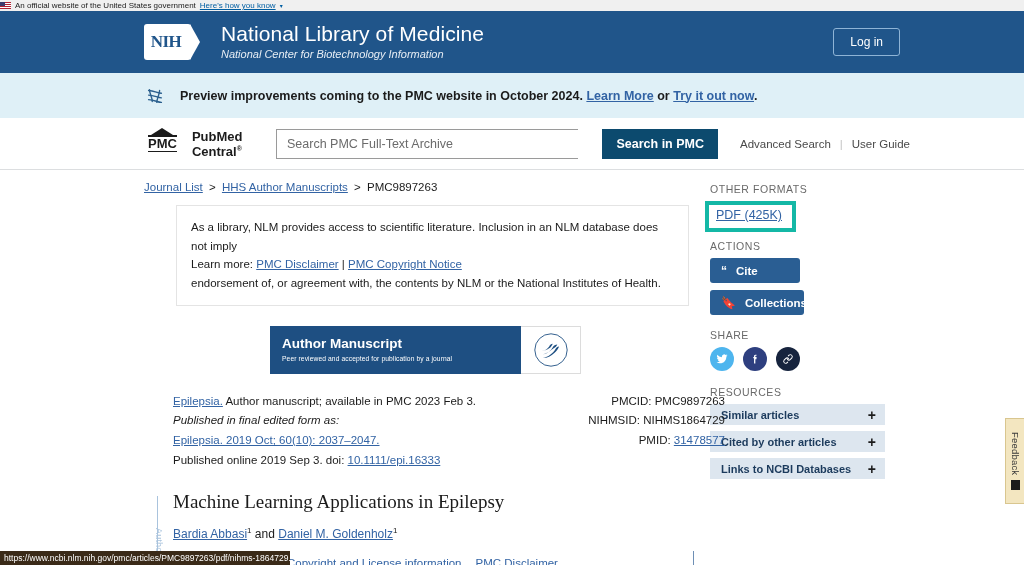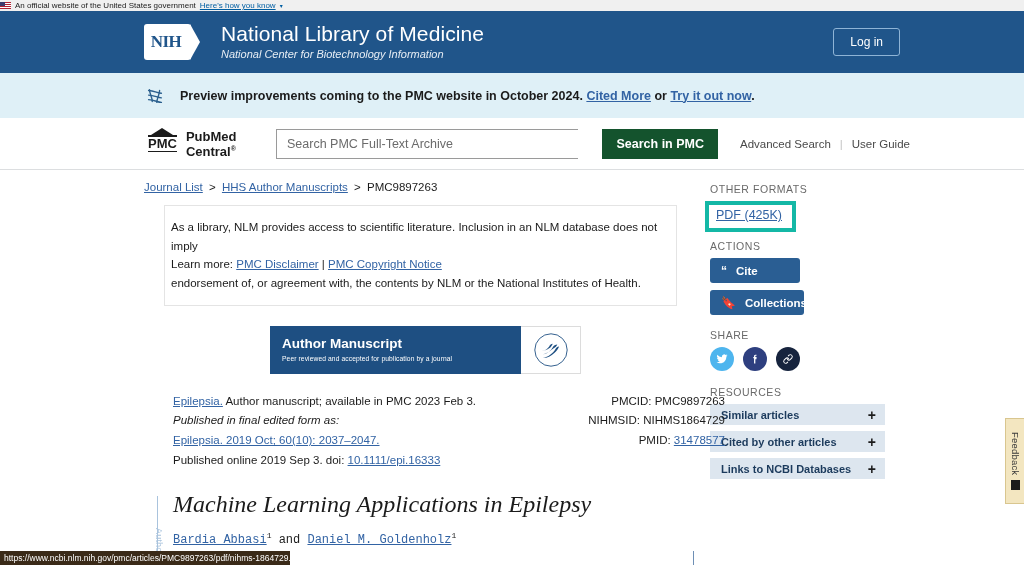--- a/index.html
+++ b/index.html
@@ -110,21 +110,21 @@
 
   
   .pmc-bar {
     height: 52px;
     background:#fff;
     border-bottom: 1px solid #dcdee0;
     display:flex; align-items:center;
     padding-left: 148px;
     gap: 0;
   }
-  .pmc-logo { display:flex; align-items:center; gap:9px; width:128px; flex:none; }
+  .pmc-logo { display:flex; align-items:center; gap:15px; width:128px; flex:none; }
   .pmc-logo-mark {
     font-weight: bold; font-size: 13px; color:#1b1b1b;
     border-top: 2.5px solid #1b1b1b;
     border-bottom: 1.5px solid #1b1b1b;
     padding: 0 0 1px 0; line-height: 1.05;
     position: relative;
   }
   .pmc-logo-mark::before{
     content:""; position:absolute; left:50%; top:-9px; transform:translateX(-50%);
     width:0;height:0;border-left:11px solid transparent;border-right:11px solid transparent;border-bottom:7px solid #1b1b1b;
@@ -134,21 +134,21 @@
 
   .search-wrap { display:flex; flex:none; width:442px; height:30px; }
   .search-input {
     flex:1; border:1px solid #9a9a9a; border-right:none;
     padding: 0 10px; font-size: 12.5px; color:#1b1b1b;
     font-family: "Liberation Sans", sans-serif;
     outline: none; background:#fff;
   }
   .search-input::placeholder { color:#6b6b6b; }
   .search-btn {
-    background:#14532d; color:#fff; border:none;
+    background:#0c4a6e; color:#fff; border:none;
     font-size: 12.5px; font-weight: bold; padding: 0 14px;
     cursor:pointer; font-family: "Liberation Sans", sans-serif;
     white-space: nowrap;
     margin-left: 24px;
   }
   .pmc-links { margin-left: 22px; font-size: 11.5px; color:#4a4a4a; display:flex; align-items:center; gap:9px; }
   .pmc-links a { color:#4a4a4a; text-decoration:none; }
   .pmc-links .sep { color:#c3c3c3; }
 
   
@@ -178,25 +178,25 @@
     transform: rotate(90deg);
     transform-origin: center;
     font-size: 9px; color:#a9c3dd; letter-spacing:.2px;
     white-space: nowrap;
   }
 
   
   .nlm-box {
     border: 1px solid #e4e4e4;
     background:#fff;
-    padding: 12px 6px;
+    padding: 12px 14px;
     font-size: 11.5px;
     line-height: 1.62;
     color:#1b1b1b;
-    margin-left: 20px;
+    margin-left: 32px;
     width: 513px;
   }
   .nlm-box a { color:#3263a4; text-decoration: underline; }
   .nlm-box .sep { color:#1b1b1b; }
 
   
   .am-banner {
     margin: 20px 0 0 126px;
     width: 311px; height: 48px;
     display:flex;
@@ -229,28 +229,27 @@
   .cite-right {
     position:absolute; right:0; top:0;
     text-align:right; font-size: 11.5px; line-height:1.72;
   }
   .cite-right a { color:#3263a4; text-decoration: underline; }
 
   
   .art-title {
     margin: 20px 0 0 29px;
     font-family: "Liberation Serif", serif;
-    font-size: 24px;
+    font-size: 19px;
     font-weight: normal;
     color:#1b1b1b;
-    font-style:italic;
   }
   .authors {
     margin: 13px 0 0 29px;
-    font-size: 12px; color:#1b1b1b;font-family:Liberation Mono, monospace;
+    font-size: 12px; color:#1b1b1b;
   }
   .authors a { color:#3263a4; text-decoration: underline; }
   .authors sup { font-size: 8px; }
 
   .meta-links {
     margin: 16px 0 0 29px;
     font-size: 11.5px; color:#3263a4;
     display:flex; align-items:center; gap: 4px;
   }
   .meta-links .tri { color:#3263a4; font-size: 8px; }
@@ -375,21 +374,21 @@
     <g fill="none" stroke="#2b5f8e" stroke-width="1.5" stroke-linecap="round">
       <path d="M5 6c6 0 10 3 14 3"></path>
       <path d="M5 11c6 0 10 3 14 3"></path>
       <path d="M5 16c6 0 10 3 14 3"></path>
       <path d="M6 5c0 5 3 8 3 13"></path>
       <path d="M17 6c0 5-3 8-3 13"></path>
     </g>
   </svg>
   <div class="notice-text">
     <span>Preview improvements coming to the PMC website in October 2024.</span>
-    <a href="#">Cited More</a><span> or </span><a href="#">Try it out now</a><span>.</span>
+    <a href="#">Learn More</a><span> or </span><a href="#">Try it out now</a><span>.</span>
   </div>
 </div>
 
 <div class="pmc-bar">
   <div class="pmc-logo">
     <span class="pmc-logo-mark">PMC</span>
     <span class="pmc-logo-text"><span>PubMed Central</span><sup>®</sup></span>
   </div>
   <div class="search-wrap">
     <input class="search-input" type="text" placeholder="Search PMC Full-Text Archive" style="">

